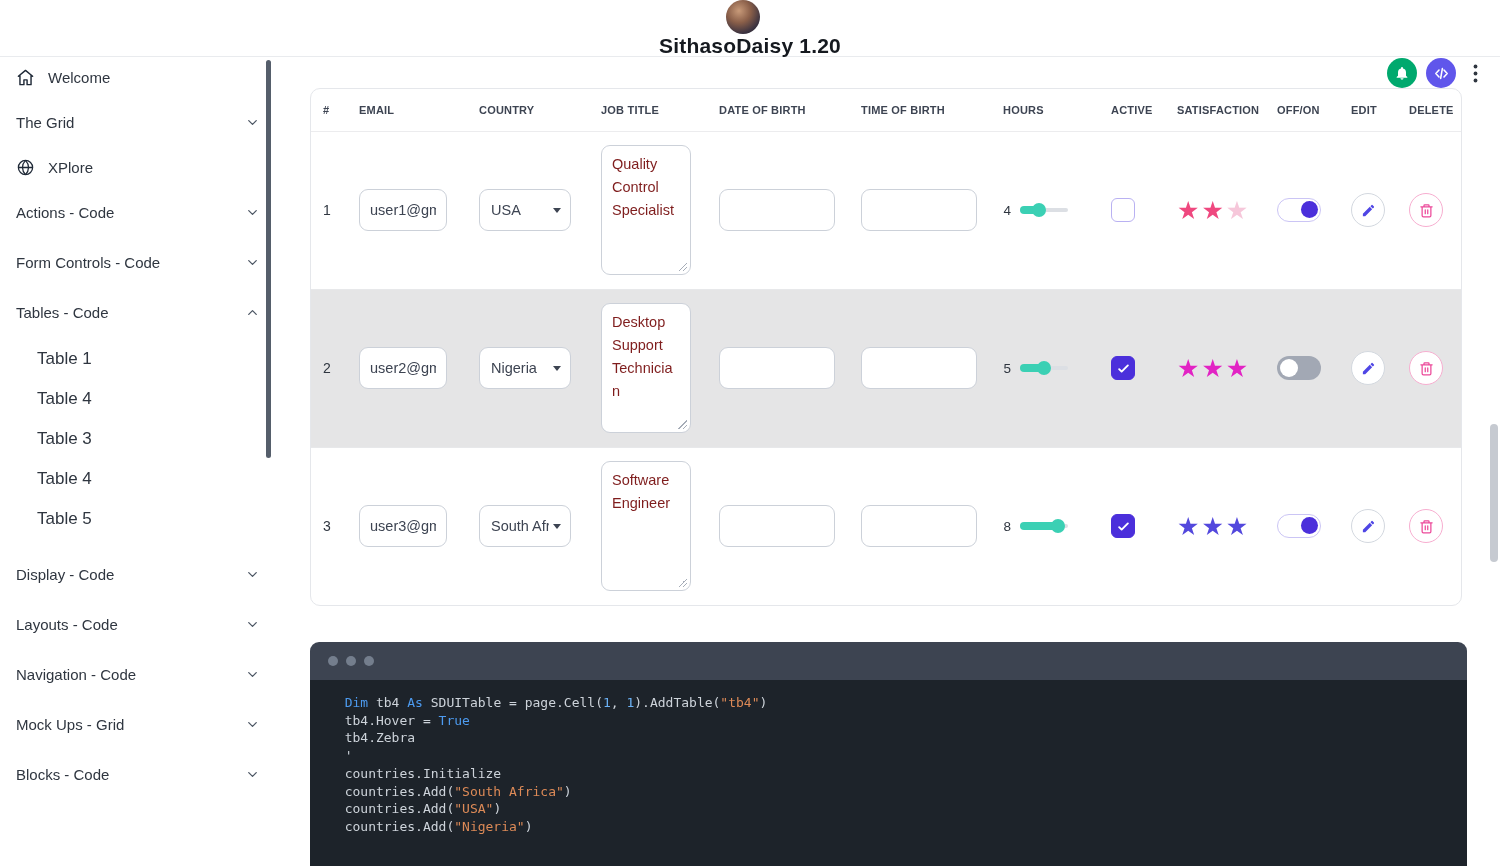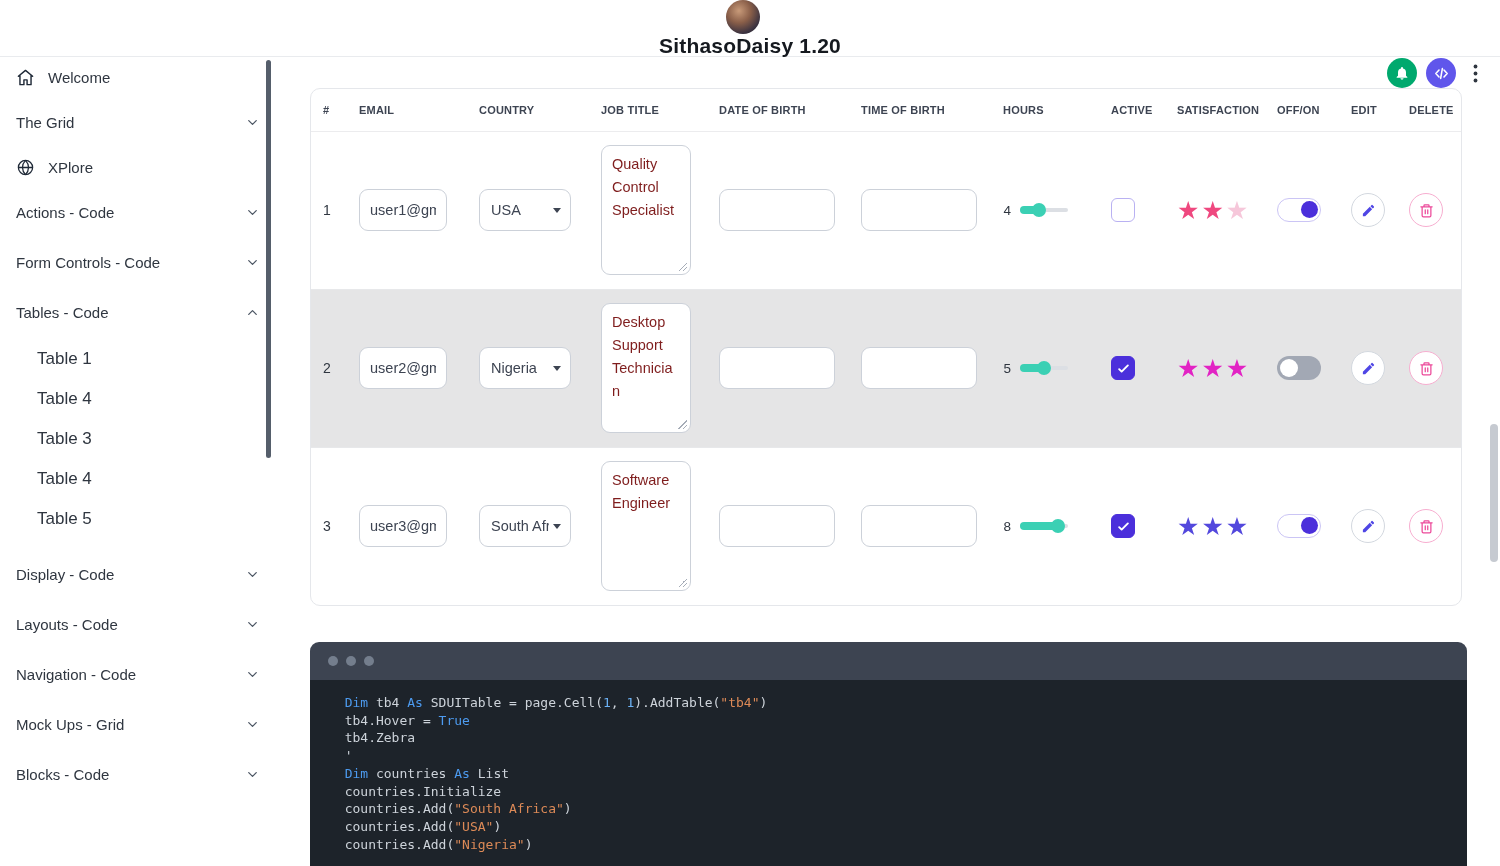--- a/index.html
+++ b/index.html
@@ -486,21 +486,20 @@
     <div class="code-header">
       <span class="dot"></span>
       <span class="dot"></span>
       <span class="dot"></span>
     </div>
     <div class="code-body">
         <div class="code-line"><span class="tok-pl">  </span><span class="tok-kw">Dim </span><span class="tok-pl">tb4 </span><span class="tok-kw">As </span><span class="tok-pl">SDUITable = page.Cell(</span><span class="tok-num">1</span><span class="tok-pl">, </span><span class="tok-num">1</span><span class="tok-pl">).AddTable(</span><span class="tok-str">"tb4"</span><span class="tok-pl">)</span></div>
         <div class="code-line"><span class="tok-pl">  tb4.Hover = </span><span class="tok-kw">True</span></div>
         <div class="code-line"><span class="tok-pl">  tb4.Zebra</span></div>
         <div class="code-line"><span class="tok-pl">  '</span></div>
-        <div class="code-line"><span class="tok-pl">  </span><span class="tok-kw">Dim </span><span class="tok-pl">countries </span><span class="tok-kw">As </span><span class="tok-pl">List</span></div>
         <div class="code-line"><span class="tok-pl">  countries.Initialize</span></div>
         <div class="code-line"><span class="tok-pl">  countries.Add(</span><span class="tok-str">"South Africa"</span><span class="tok-pl">)</span></div>
         <div class="code-line"><span class="tok-pl">  countries.Add(</span><span class="tok-str">"USA"</span><span class="tok-pl">)</span></div>
         <div class="code-line"><span class="tok-pl">  countries.Add(</span><span class="tok-str">"Nigeria"</span><span class="tok-pl">)</span></div>
       </div>
   </div>
 </main>
 
 <div class="page-scrollbar">
   <div class="thumb"></div>

